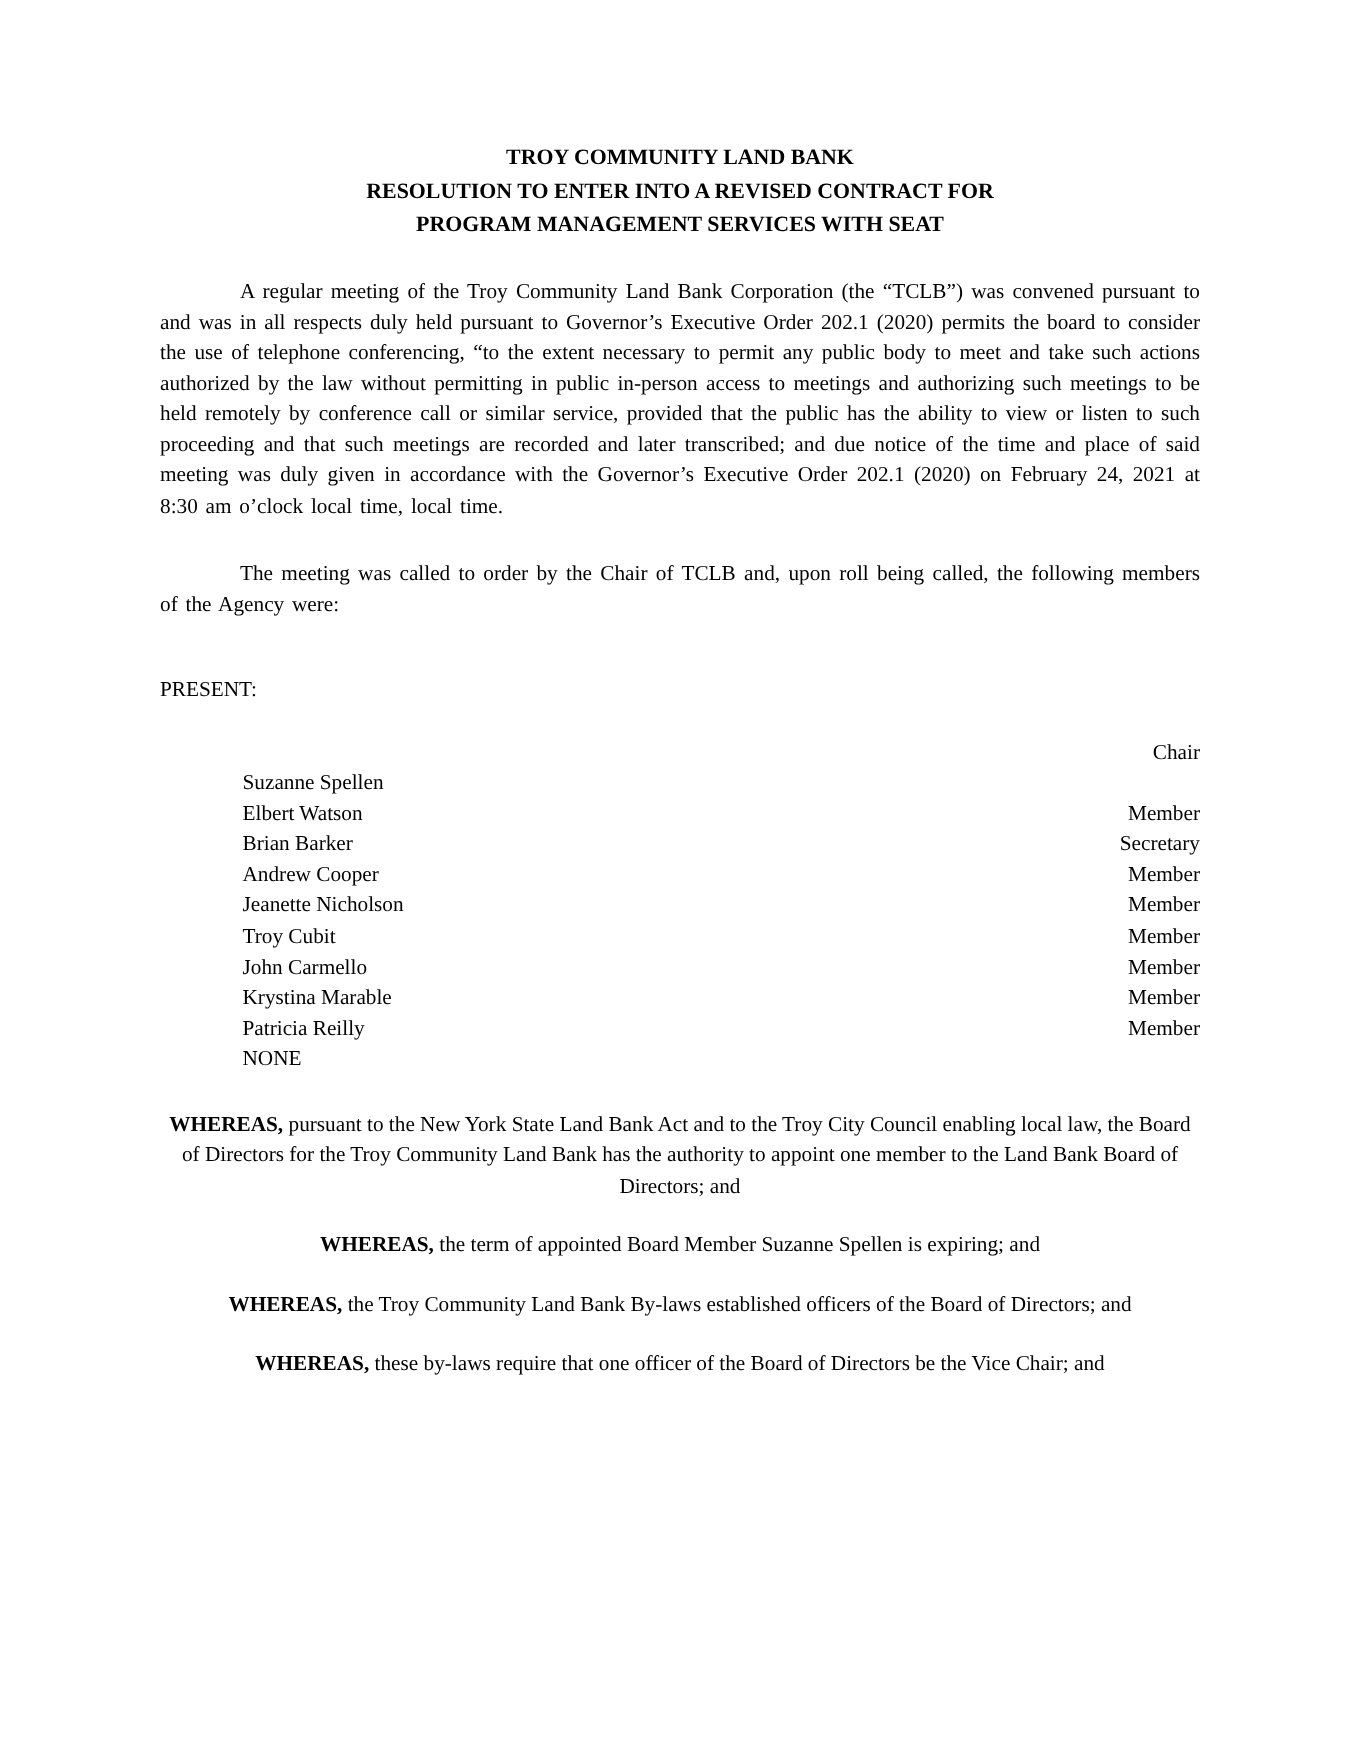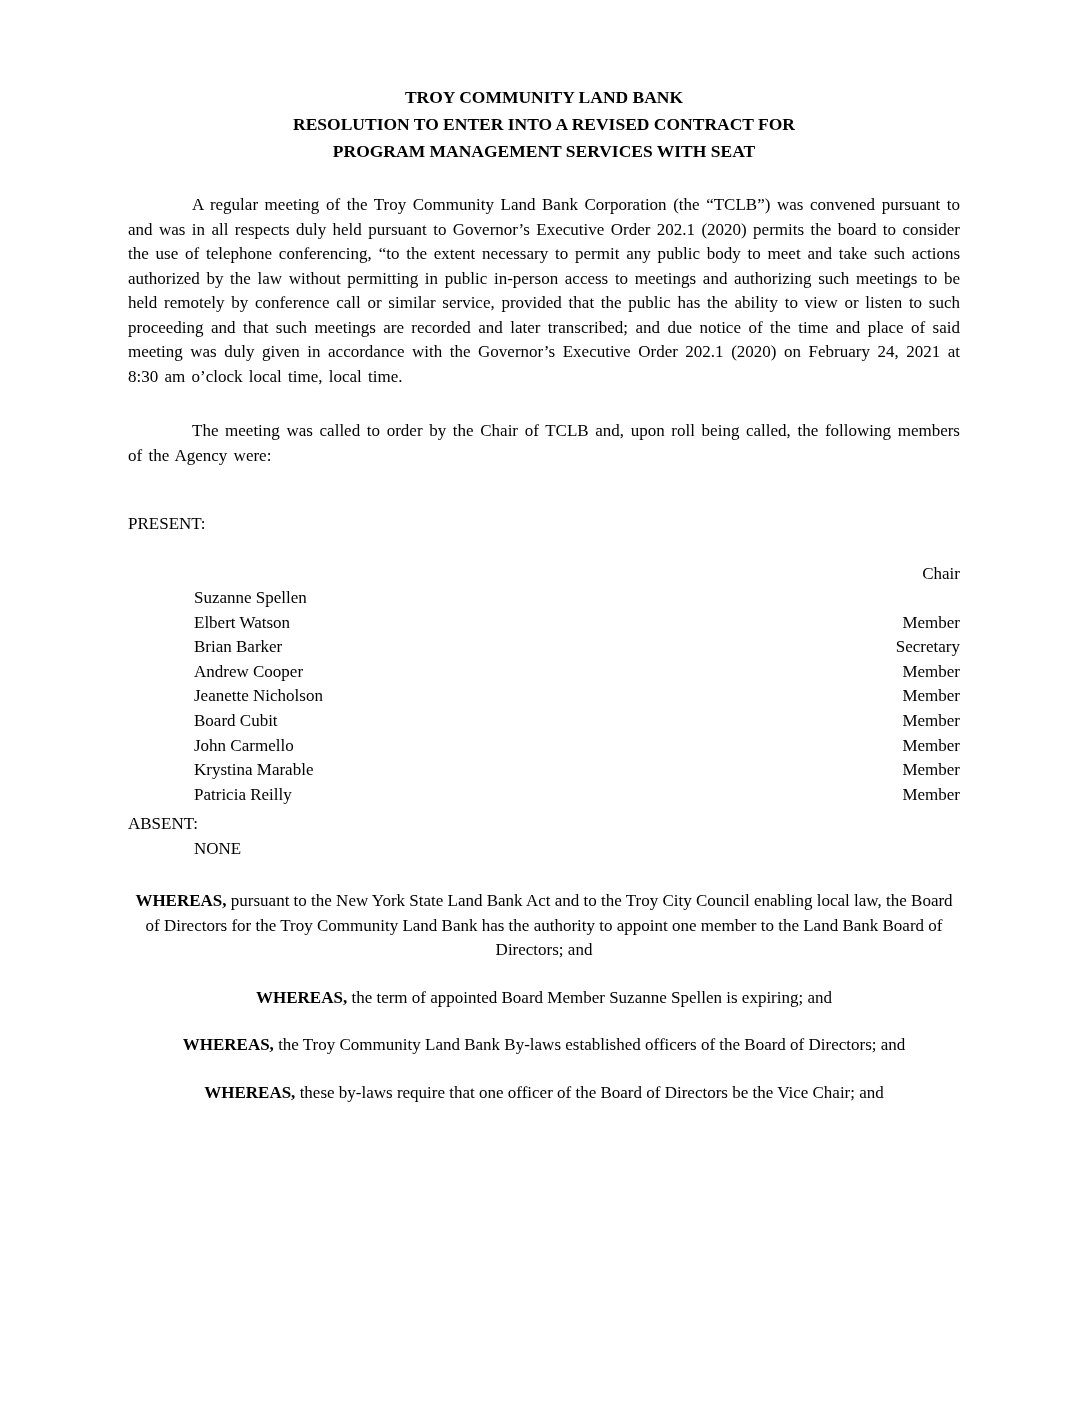--- a/index.html
+++ b/index.html
@@ -10,21 +10,21 @@
   .page {
     position: relative;
     width: 1088px;
     height: 1408px;
     margin: 0 auto;
     background: #ffffff;
     color: #000000;
     font-family: "Liberation Serif", "DejaVu Serif", serif;
     font-size: 17px;
     box-sizing: border-box;
-    padding: 84px 128px 0 128px;
+    padding: 112px 128px 0 128px;
     overflow: hidden;
   }
   .title-block {
     text-align: center;
     font-weight: bold;
     font-size: 17.5px;
     line-height: 27px;
     margin: 0 0 28px 0;
   }
   p.body-para {
@@ -111,38 +111,37 @@
       </div>
       <div class="member-row">
         <span class="member-name">Andrew Cooper</span>
         <span class="member-role">Member</span>
       </div>
       <div class="member-row">
         <span class="member-name">Jeanette Nicholson</span>
         <span class="member-role">Member</span>
       </div>
       <div class="member-row">
-        <span class="member-name">Board Cubit</span>
+        <span class="member-name">Troy Cubit</span>
         <span class="member-role">Member</span>
       </div>
       <div class="member-row">
         <span class="member-name">John Carmello</span>
         <span class="member-role">Member</span>
       </div>
       <div class="member-row">
         <span class="member-name">Krystina Marable</span>
         <span class="member-role">Member</span>
       </div>
       <div class="member-row">
         <span class="member-name">Patricia Reilly</span>
         <span class="member-role">Member</span>
       </div>
     </div>
 
-  <div class="absent-label">ABSENT:</div>
   <div class="absent-value">NONE</div>
 
   <div class="whereas-list">
       <p class="whereas"><span class="lead-bold">WHEREAS,</span><span> pursuant to the New York State Land Bank Act and to the Troy City Council enabling local law, the Board of Directors for the Troy Community Land Bank has the authority to appoint one member to the Land Bank Board of Directors; and</span></p>
       <p class="whereas"><span class="lead-bold">WHEREAS,</span><span> the term of appointed Board Member Suzanne Spellen is expiring; and</span></p>
       <p class="whereas"><span class="lead-bold">WHEREAS,</span><span> the Troy Community Land Bank By-laws established officers of the Board of Directors; and</span></p>
       <p class="whereas"><span class="lead-bold">WHEREAS,</span><span> these by-laws require that one officer of the Board of Directors be the Vice Chair; and</span></p>
     </div>
 
 </div>

